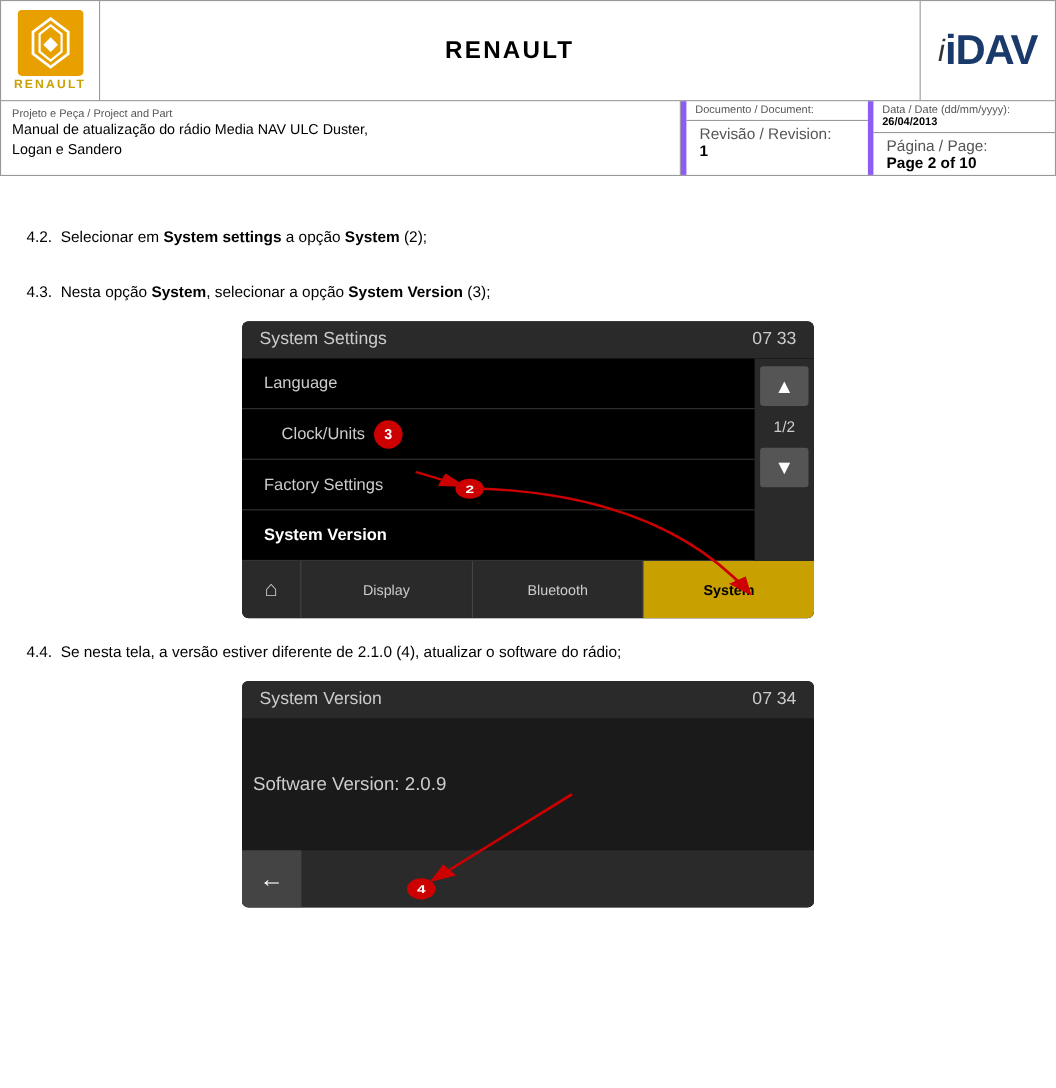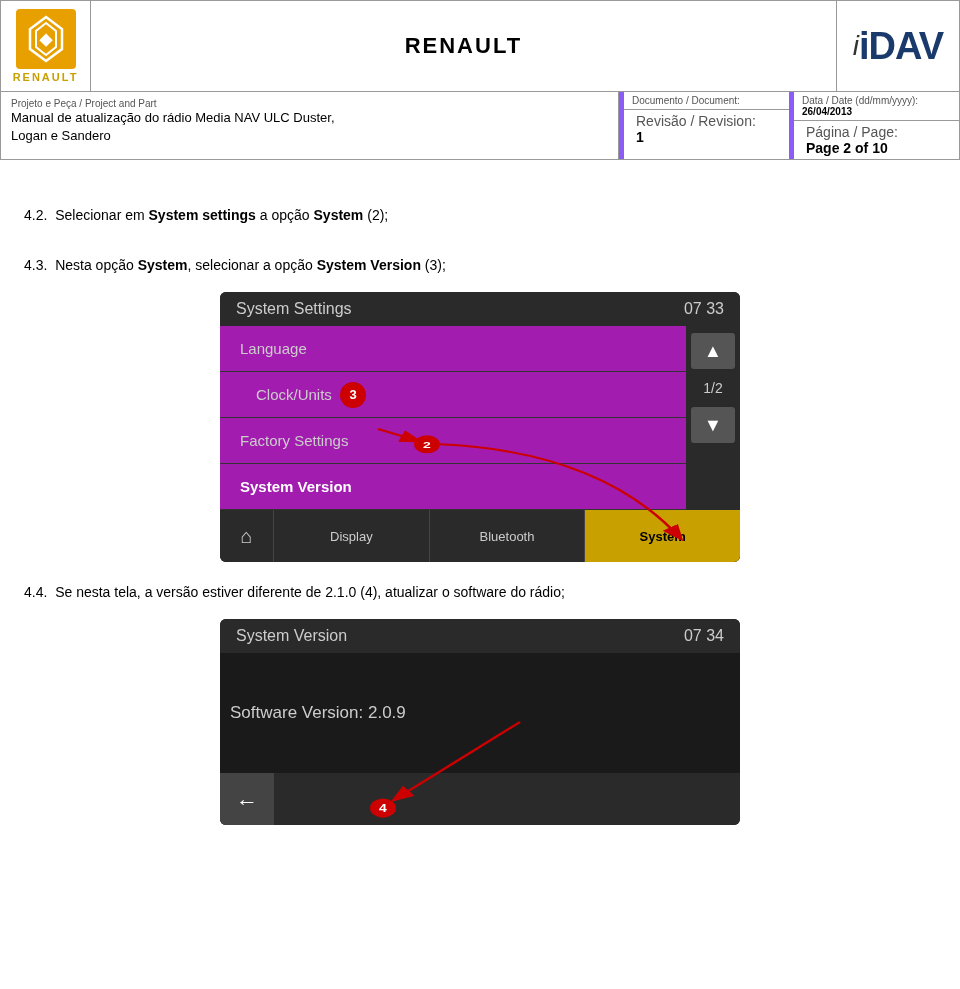--- a/index.html
+++ b/index.html
@@ -51,21 +51,21 @@
       display: flex;
       justify-content: space-between;
       align-items: center;
       padding: 8px 16px;
       background: #2a2a2a;
       color: #ccc;
       font-size: 16px;
     }
     .screen-body {
       display: flex;
-      background: #a21caf;
+      background: #000000;
     }
     .menu-list {
       flex: 1;
       padding: 0;
     }
     .menu-item {
       padding: 14px 20px;
       color: #ccc;
       font-size: 15px;
       border-bottom: 1px solid #333;

